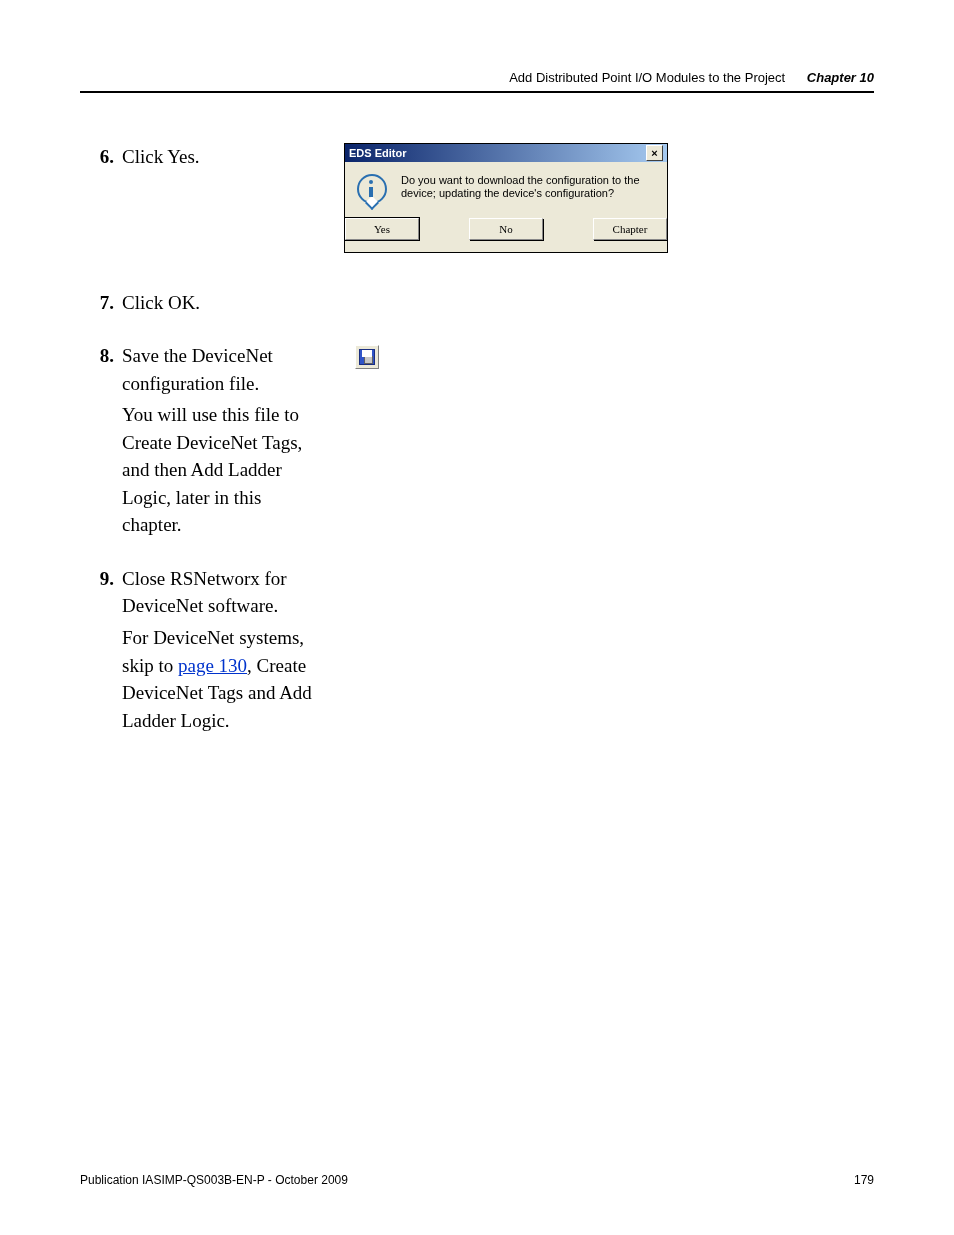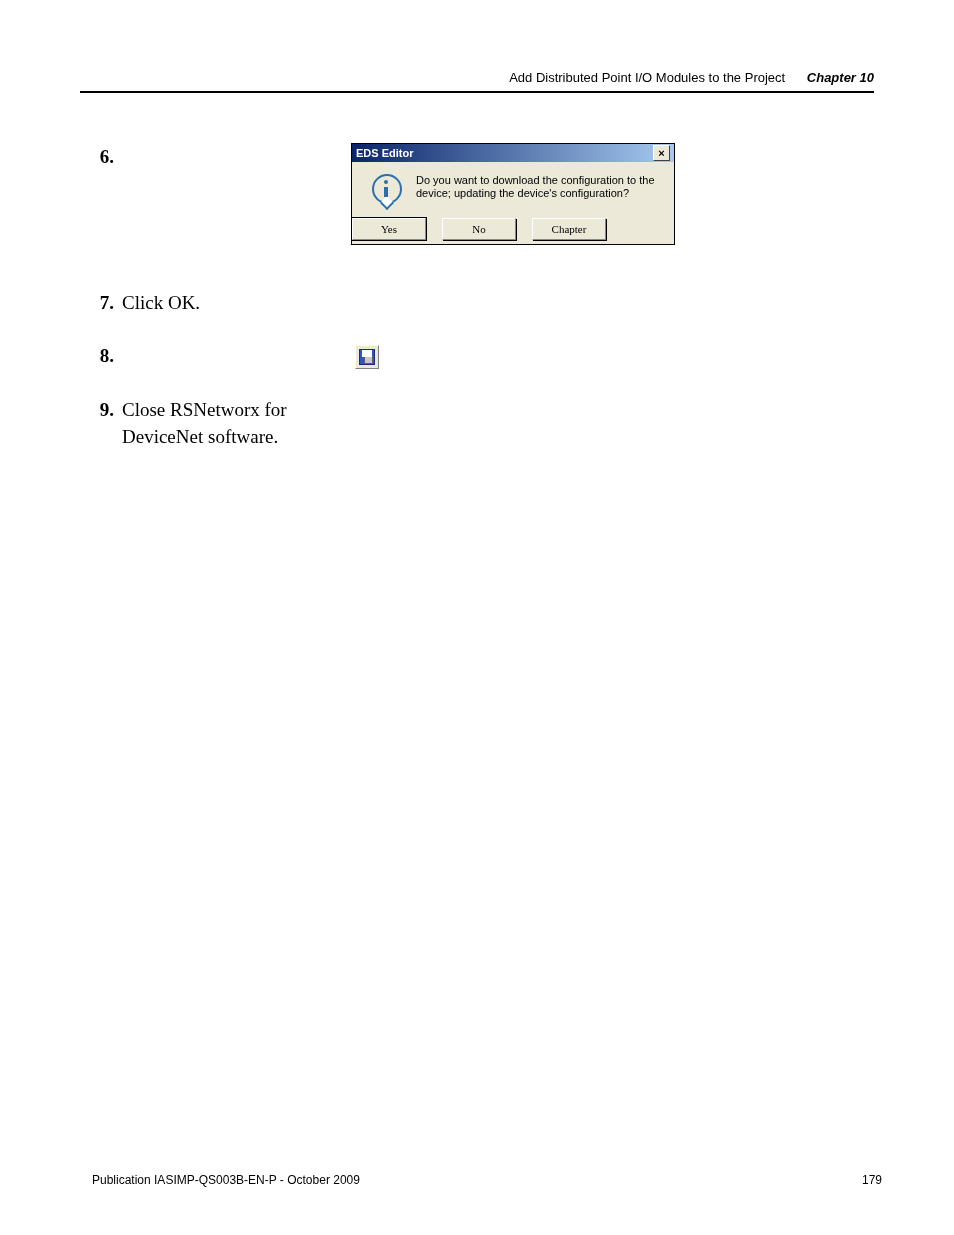--- a/index.html
+++ b/index.html
@@ -24,33 +24,33 @@
   .hdr{font-family:Arial,Helvetica,sans-serif;font-size:13px;text-align:right;}
   .hdr b{font-weight:700;margin-left:18px;font-style:italic;}
   hr.rule{border:none;border-top:2px solid #000;margin:6px 0 0 0;}
   .content{position:relative;margin-top:50px;}
   .ol{list-style:none;padding:0;margin:0;}
   .li{display:flex;margin-bottom:26px;}
   .num{flex:0 0 34px;font-weight:700;text-align:right;padding-right:8px;font-size:19px;line-height:1.45;}
   .body{flex:0 0 200px;font-size:19px;line-height:1.45;}
   .body .para{margin-top:4px;}
   a.link{color:var(--link);text-decoration:underline;}
-  .ftr{position:absolute;bottom:48px;left:80px;right:72px;display:flex;justify-content:space-between;font-family:Arial,Helvetica,sans-serif;font-size:12px;margin-left:12px;}
+  .ftr{position:absolute;bottom:48px;left:80px;right:80px;display:flex;justify-content:space-between;font-family:Arial,Helvetica,sans-serif;font-size:12px;}
   
-  .dlg-wrap{position:absolute;left:271px;top:0;border-radius:14px;}
+  .dlg-wrap{position:absolute;left:264px;top:0;border-radius:14px;}
   .dlg{width:322px;border:1px solid #000;background:var(--dlg-bg);font-family:Tahoma,Arial,sans-serif;font-size:11px;}
   .dlg-title{height:18px;line-height:18px;background:linear-gradient(to right,var(--dlg-title-start),var(--dlg-title-end));color:#fff;font-weight:700;padding:0 4px;display:flex;justify-content:space-between;align-items:center;}
   .dlg-x{width:15px;height:14px;background:var(--btn-face);border:1px solid #fff;border-right-color:#404040;border-bottom-color:#404040;color:#000;font:700 11px/12px Arial;display:flex;align-items:center;justify-content:center;}
-  .dlg-body{display:flex;padding:12px 10px 6px 20px;}
+  .dlg-body{display:flex;padding:12px 10px 6px 12px;}
   .dlg-icon{width:26px;height:26px;border:2px solid #2a6fb0;border-radius:50%;position:relative;margin-right:14px;flex:0 0 26px;}
   .dlg-icon::before{content:"";position:absolute;left:10px;top:4px;width:4px;height:4px;background:#2a6fb0;border-radius:50%;}
   .dlg-icon::after{content:"";position:absolute;left:10px;top:11px;width:4px;height:10px;background:#2a6fb0;}
   .dlg-tail{position:absolute;left:8px;bottom:-6px;width:8px;height:8px;border-left:2px solid #2a6fb0;border-bottom:2px solid #2a6fb0;transform:rotate(-45deg);background:#fff;}
   .dlg-msg{line-height:1.15;}
-  .dlg-btns{display:flex;justify-content:flex-start;gap:16px;padding:8px 0 4px 0;}
+  .dlg-btns{display:flex;justify-content:space-between;gap:16px;padding:8px 0 12px 0;}
   .dlg-btn{width:72px;height:20px;background:var(--btn-face);border:1px solid #888;border-top-color:#fff;border-left-color:#fff;box-shadow:1px 1px 0 #000;font:11px Tahoma;display:flex;align-items:center;justify-content:center;}
   .dlg-btn.default{box-shadow:0 0 0 1px #000,1px 1px 0 #000;}
   
   .save-wrap{position:absolute;left:275px;top:202px;}
   .save-icon{box-sizing:border-box;width:24px;height:24px;border:1px solid #808080;border-top-color:#fff;border-left-color:#fff;background:var(--dlg-bg);position:relative;}
   .save-icon::before{content:"";box-sizing:border-box;position:absolute;left:3px;top:3px;right:3px;bottom:3px;background:#3054c8;border:1px solid #1a2e80;}
   .save-icon::after{content:"";box-sizing:border-box;position:absolute;left:6px;top:4px;width:10px;height:7px;background:#fff;}
   .save-icon .slot{position:absolute;left:8px;bottom:4px;width:7px;height:6px;background:#c8c8c8;border:1px solid #606060;}
 </style>
 </head>
@@ -60,32 +60,40 @@
   <div class="hdr">
     <span>Add Distributed Point I/O Modules to the Project</span>
     <b>Chapter 10</b>
   </div>
   <hr class="rule">
 
   <div class="content">
     <ol class="ol">
       <li class="li">
         <div class="num">6.</div>
+        <div class="body">Click Yes.</div>
       </li>
       <li class="li" style="margin-top:118px;">
         <div class="num">7.</div>
         <div class="body">Click OK.</div>
       </li>
       <li class="li">
         <div class="num">8.</div>
+        <div class="body">
+          <span>Save the DeviceNet configuration file.</span>
+          <div class="para">You will use this file to Create DeviceNet Tags, and then Add Ladder Logic, later in this chapter.</div>
+        </div>
       </li>
       <li class="li">
         <div class="num">9.</div>
         <div class="body">
           <span>Close RSNetworx for DeviceNet software.</span>
+          <div class="para">
+            <span>For DeviceNet systems, skip to </span><a class="link" href="#">page 130</a><span>, Create DeviceNet Tags and Add Ladder Logic.</span>
+          </div>
         </div>
       </li>
     </ol>
 
     <div class="dlg-wrap">
       <div class="dlg">
         <div class="dlg-title">
           <span>EDS Editor</span>
           <span class="dlg-x">×</span>
         </div>

